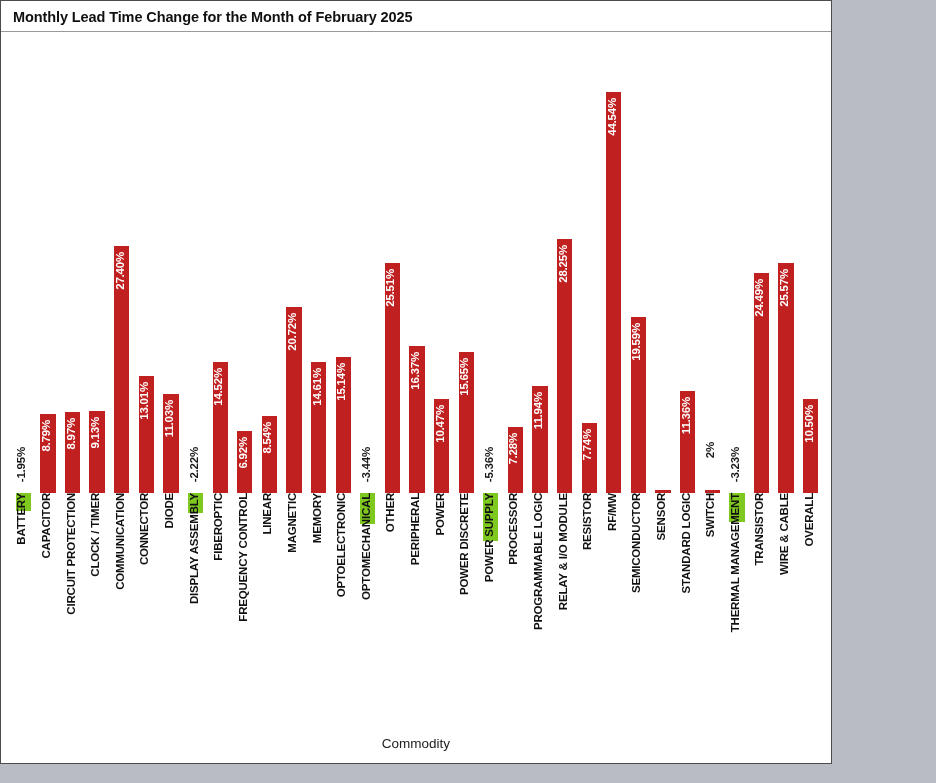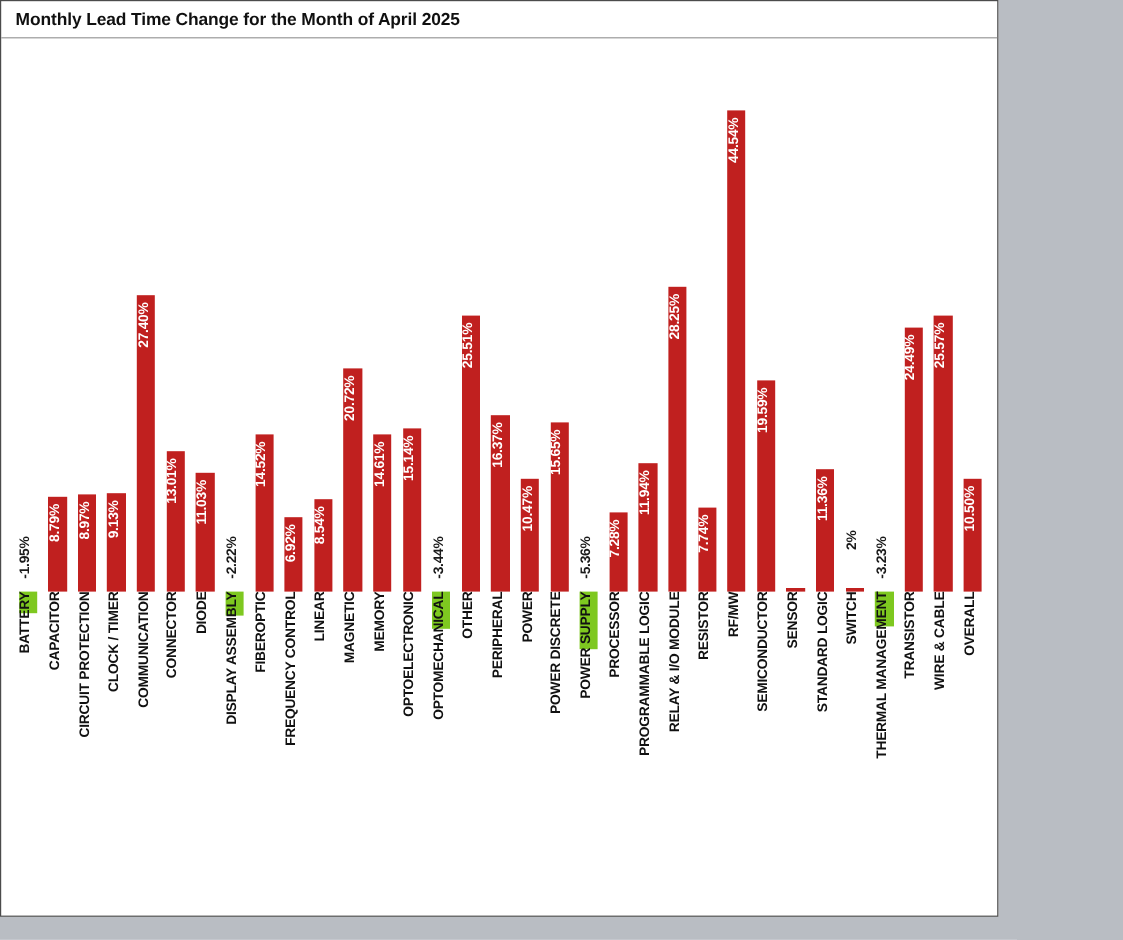--- a/index.html
+++ b/index.html
@@ -113,21 +113,21 @@
     text-align: center;
     font-size: 13.5px;
     color: #222222;
   }
 </style>
 </head>
 <body>
 
 <div id="chart-card">
 
-  <div id="chart-title">Monthly Lead Time Change for the Month of April 2025</div>
+  <div id="chart-title">Monthly Lead Time Change for the Month of February 2025</div>
   <div id="title-rule"></div>
 
   <div id="plot">
     <div id="bars">
         <div class="col" style="left: 4.67515px; width: 15.2558px;">
           <div class="bar neg" style="height: 17.55px; top: 458px;"></div>
           <div class="vlabel outside" style="left: 0.627879px; top: 412px;">-1.95%</div>
         </div>
         <div class="col" style="left: 29.2812px; width: 15.2558px;">
           <div class="bar pos" style="height: 79.11px; top: 378.89px;"></div>
@@ -288,13 +288,14 @@
       <div class="cat" style="left: 620.455px;">SEMICONDUCTOR</div>
       <div class="cat" style="left: 645.061px;">SENSOR</div>
       <div class="cat" style="left: 669.667px;">STANDARD LOGIC</div>
       <div class="cat" style="left: 694.273px;">SWITCH</div>
       <div class="cat" style="left: 718.879px;">THERMAL MANAGEMENT</div>
       <div class="cat" style="left: 743.485px;">TRANSISTOR</div>
       <div class="cat" style="left: 768.091px;">WIRE &amp; CABLE</div>
       <div class="cat" style="left: 792.697px;">OVERALL</div>
     </div>
 
+  <div id="xaxis-title">Commodity</div>
 </div>
 
 </body></html>

